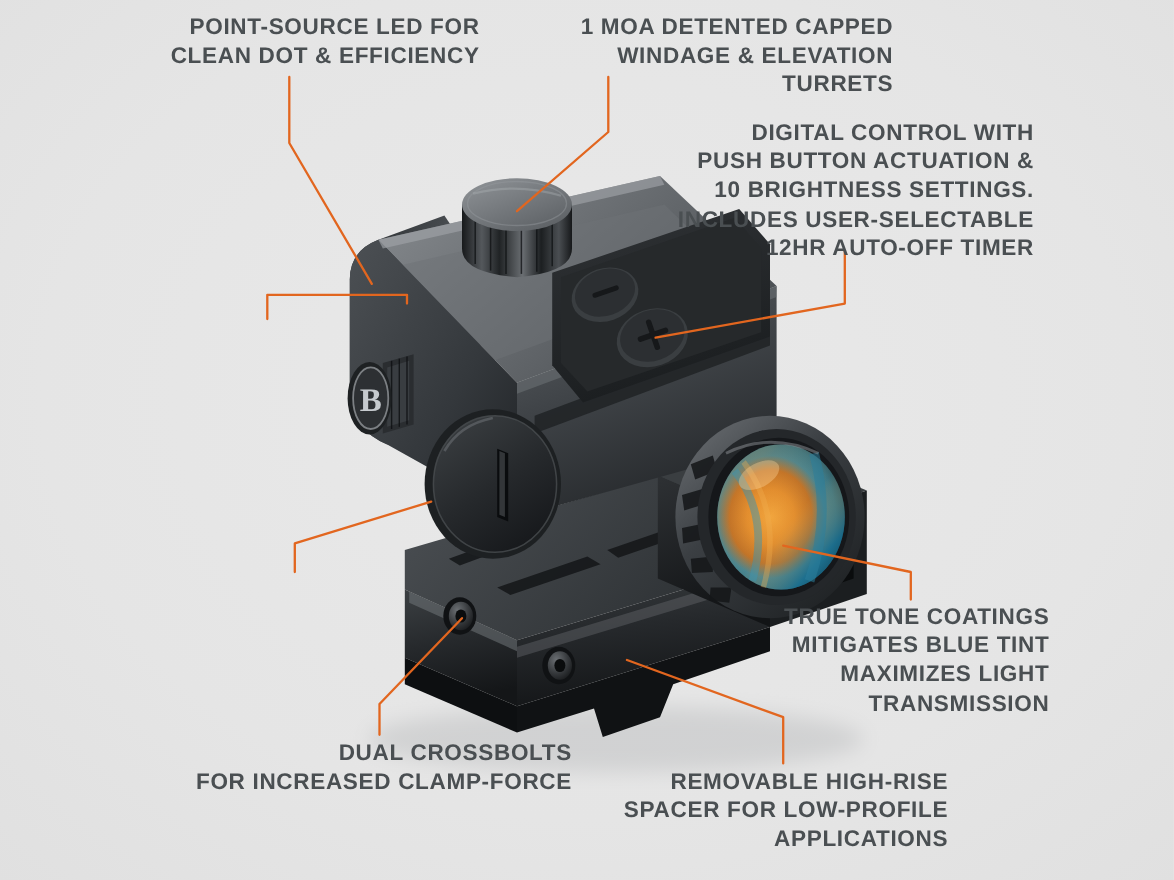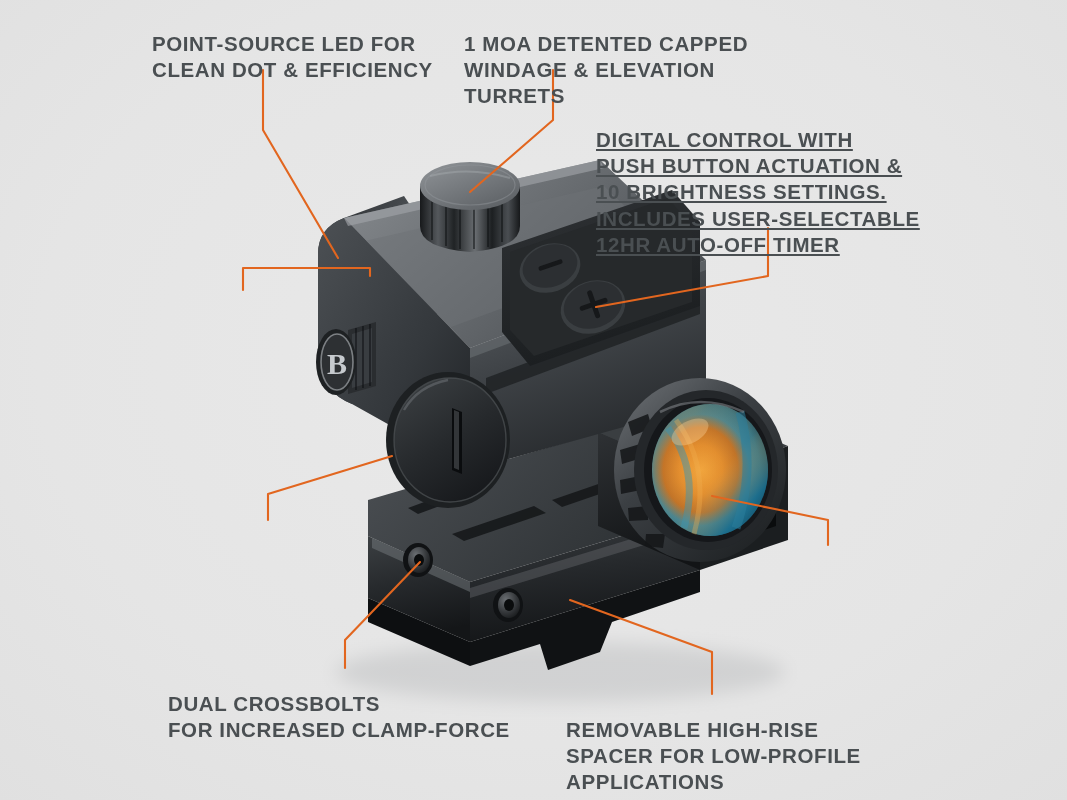--- a/index.html
+++ b/index.html
@@ -22,25 +22,25 @@
     position: absolute;
     color: #4a4f52;
     font-weight: 700;
     font-size: 20.5px;
     line-height: 1.28;
     letter-spacing: 0.6px;
     text-transform: uppercase;
     white-space: pre-line;
     font-stretch: condensed;
   }
-  .ca-center { text-align: left; margin-top: 19px; }
+  .ca-center { text-align: right; }
 
   .c-led      { left: 152px; top: 12px;  width: 284px; }
   .c-turrets  { left: 464px; top: 12px;  width: 348px; }
-  .c-digital  { left: 596px; top: 108px; width: 344px; text-decoration: underline; }
+  .c-digital  { left: 596px; top: 108px; width: 344px; }
   .c-water    { left: 130px; top: 294px; width: 224px; }
   .c-battery  { left: 150px; top: 524px; width: 268px; }
   .c-truetone { left: 704px; top: 548px; width: 250px; }
   .c-bolts    { left: 168px; top: 672px; width: 352px; }
   .c-spacer   { left: 566px; top: 698px; width: 296px; }
 
   
   #lines, #product {
     position: absolute;
     left: 0; top: 0;
@@ -331,20 +331,24 @@
 WINDAGE &amp; ELEVATION TURRETS</div>
 
   <div class="callout ca-center c-digital">DIGITAL CONTROL WITH
 PUSH BUTTON ACTUATION &amp;
 10 BRIGHTNESS SETTINGS.
 INCLUDES USER-SELECTABLE
 12HR AUTO-OFF TIMER</div>
 
 
 
+  <div class="callout ca-center c-truetone">TRUE TONE COATINGS
+MITIGATES BLUE TINT
+MAXIMIZES LIGHT
+TRANSMISSION</div>
 
   <div class="callout ca-center c-bolts">DUAL CROSSBOLTS
 FOR INCREASED CLAMP-FORCE</div>
 
   <div class="callout ca-center c-spacer">REMOVABLE HIGH-RISE
 SPACER FOR LOW-PROFILE
 APPLICATIONS</div>
 
 </div>
 

